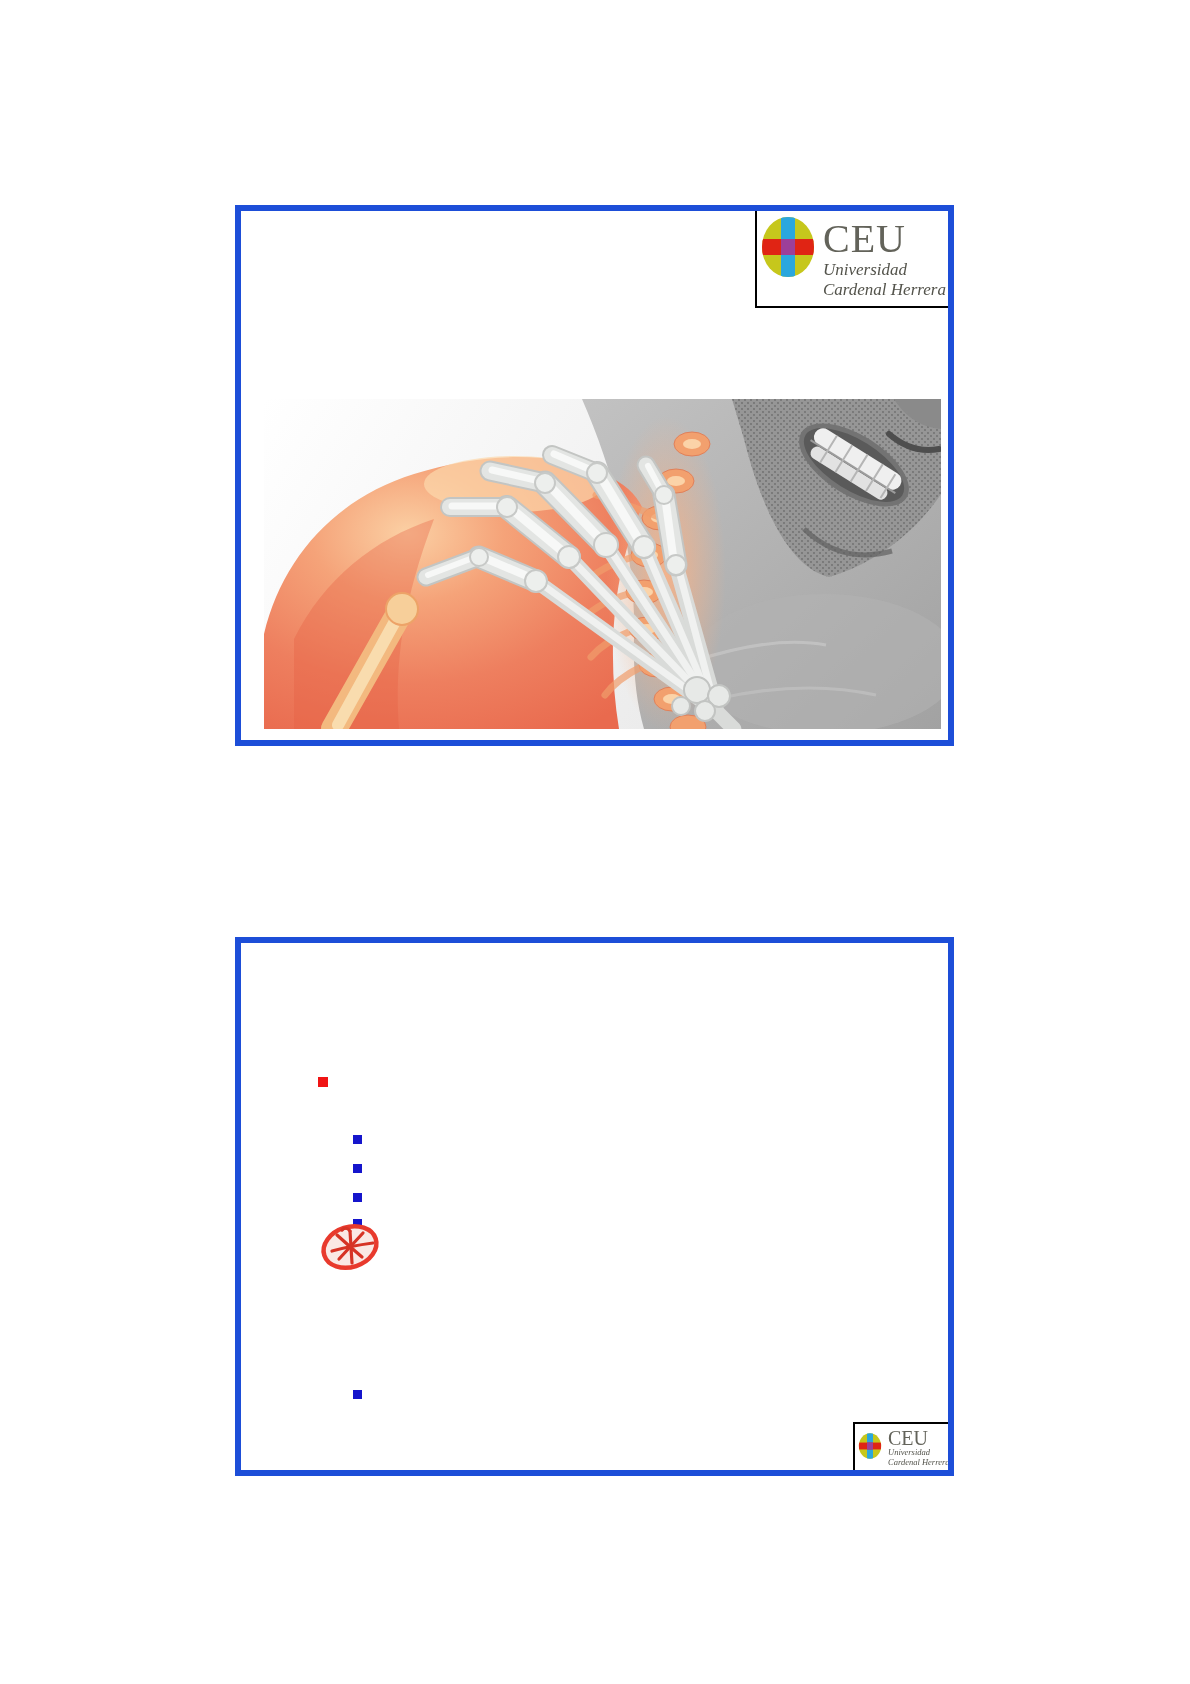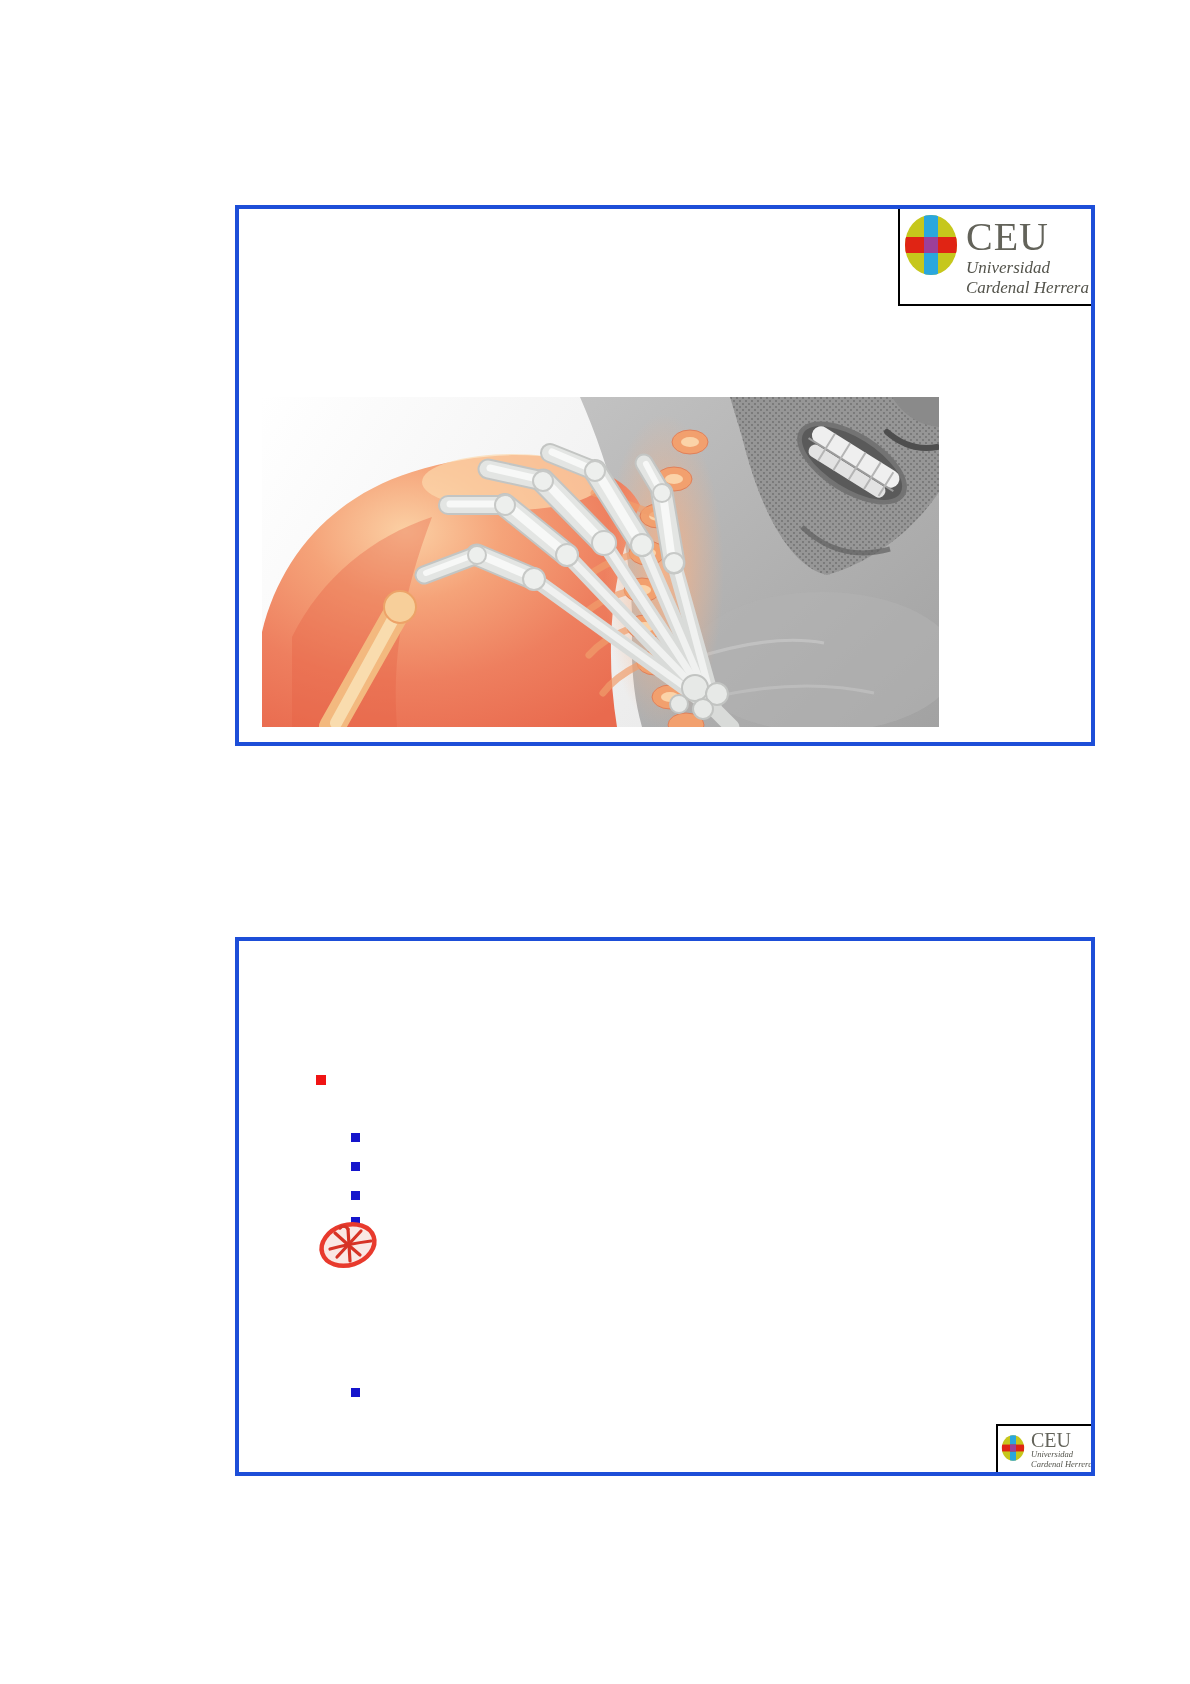--- a/index.html
+++ b/index.html
@@ -1,22 +1,22 @@
 <!DOCTYPE html>
 <html><head>
 <meta charset="utf-8">
 <style>
   html,body{margin:0;padding:0;}
   body{
     width:1190px;height:1684px;background:#ffffff;position:relative;
     font-family:"Liberation Serif", serif;
   }
   .slide{
-    position:absolute;left:235px;width:860px;background:#ffffff;
-    border:4px solid #1d4ed8;box-sizing:border-box;
+    position:absolute;left:235px;width:719px;background:#ffffff;
+    border:6px solid #1d4ed8;box-sizing:border-box;
   }
   #slide1{top:205px;height:541px;}
   #slide2{top:937px;height:539px;}
 
   
   .logo-box-lg{
     position:absolute;top:0;right:0;width:193px;height:97px;
     border-left:2px solid #000;border-bottom:2px solid #000;
     box-sizing:border-box;background:#fff;overflow:hidden;
   }

